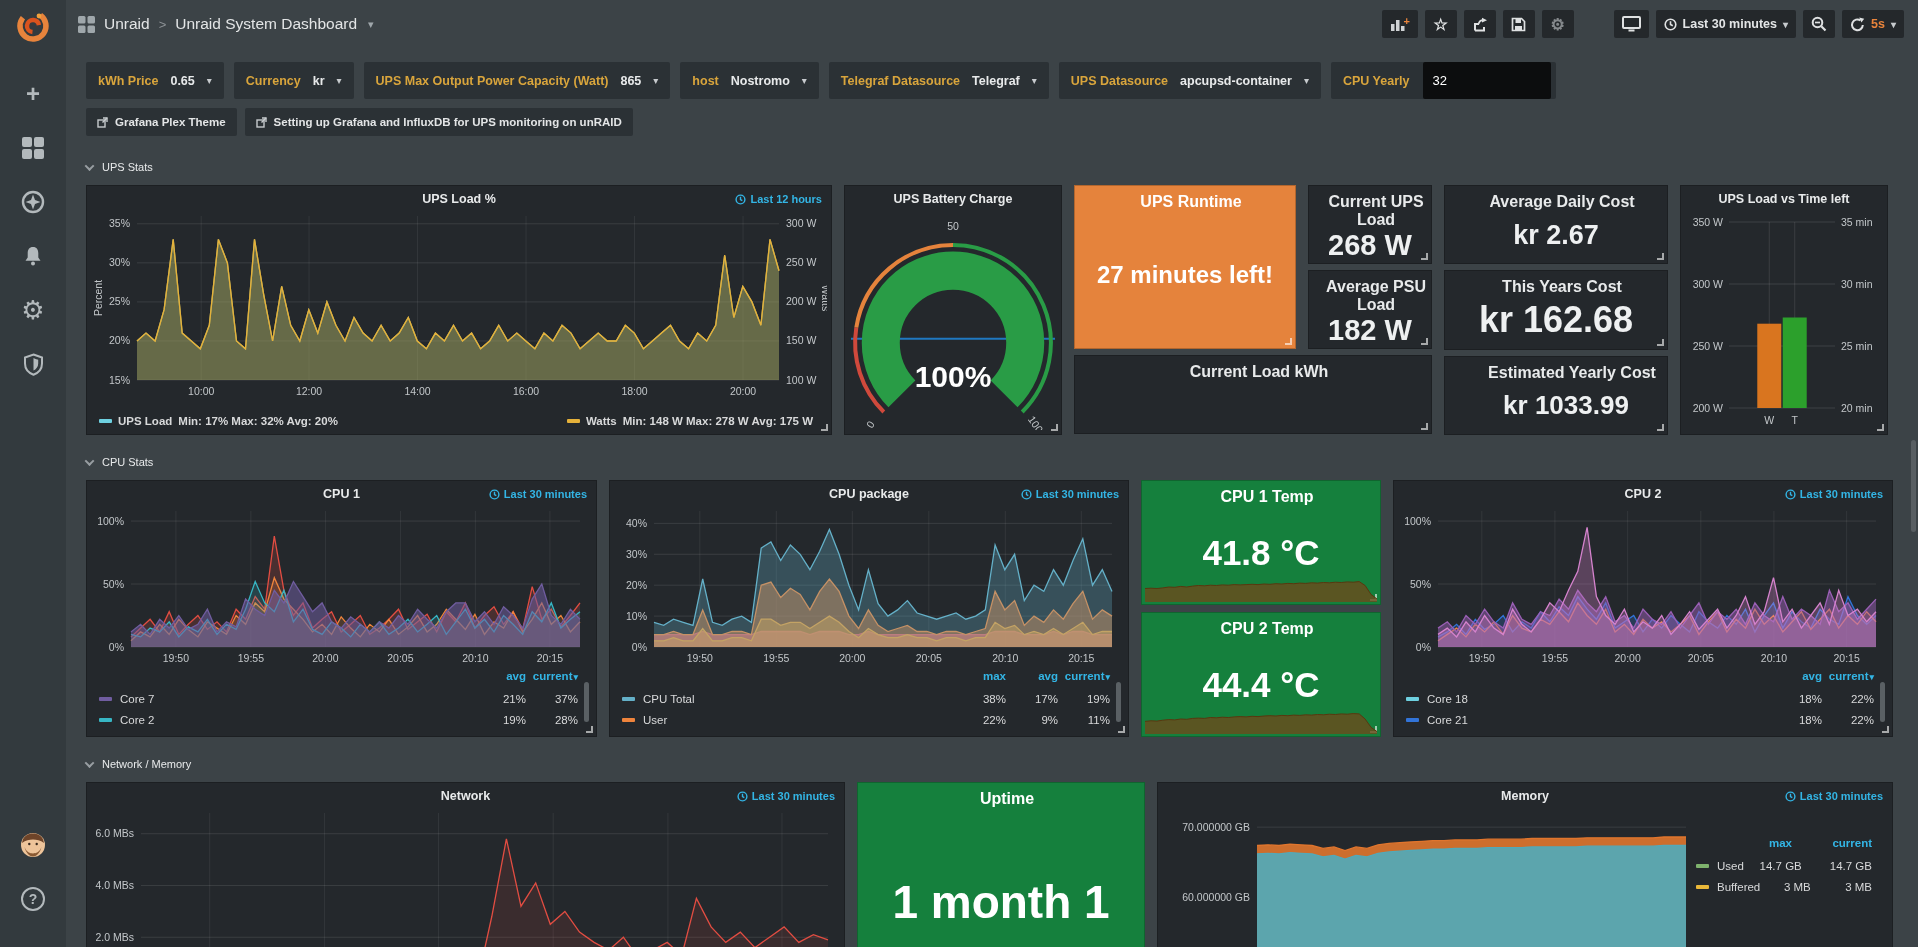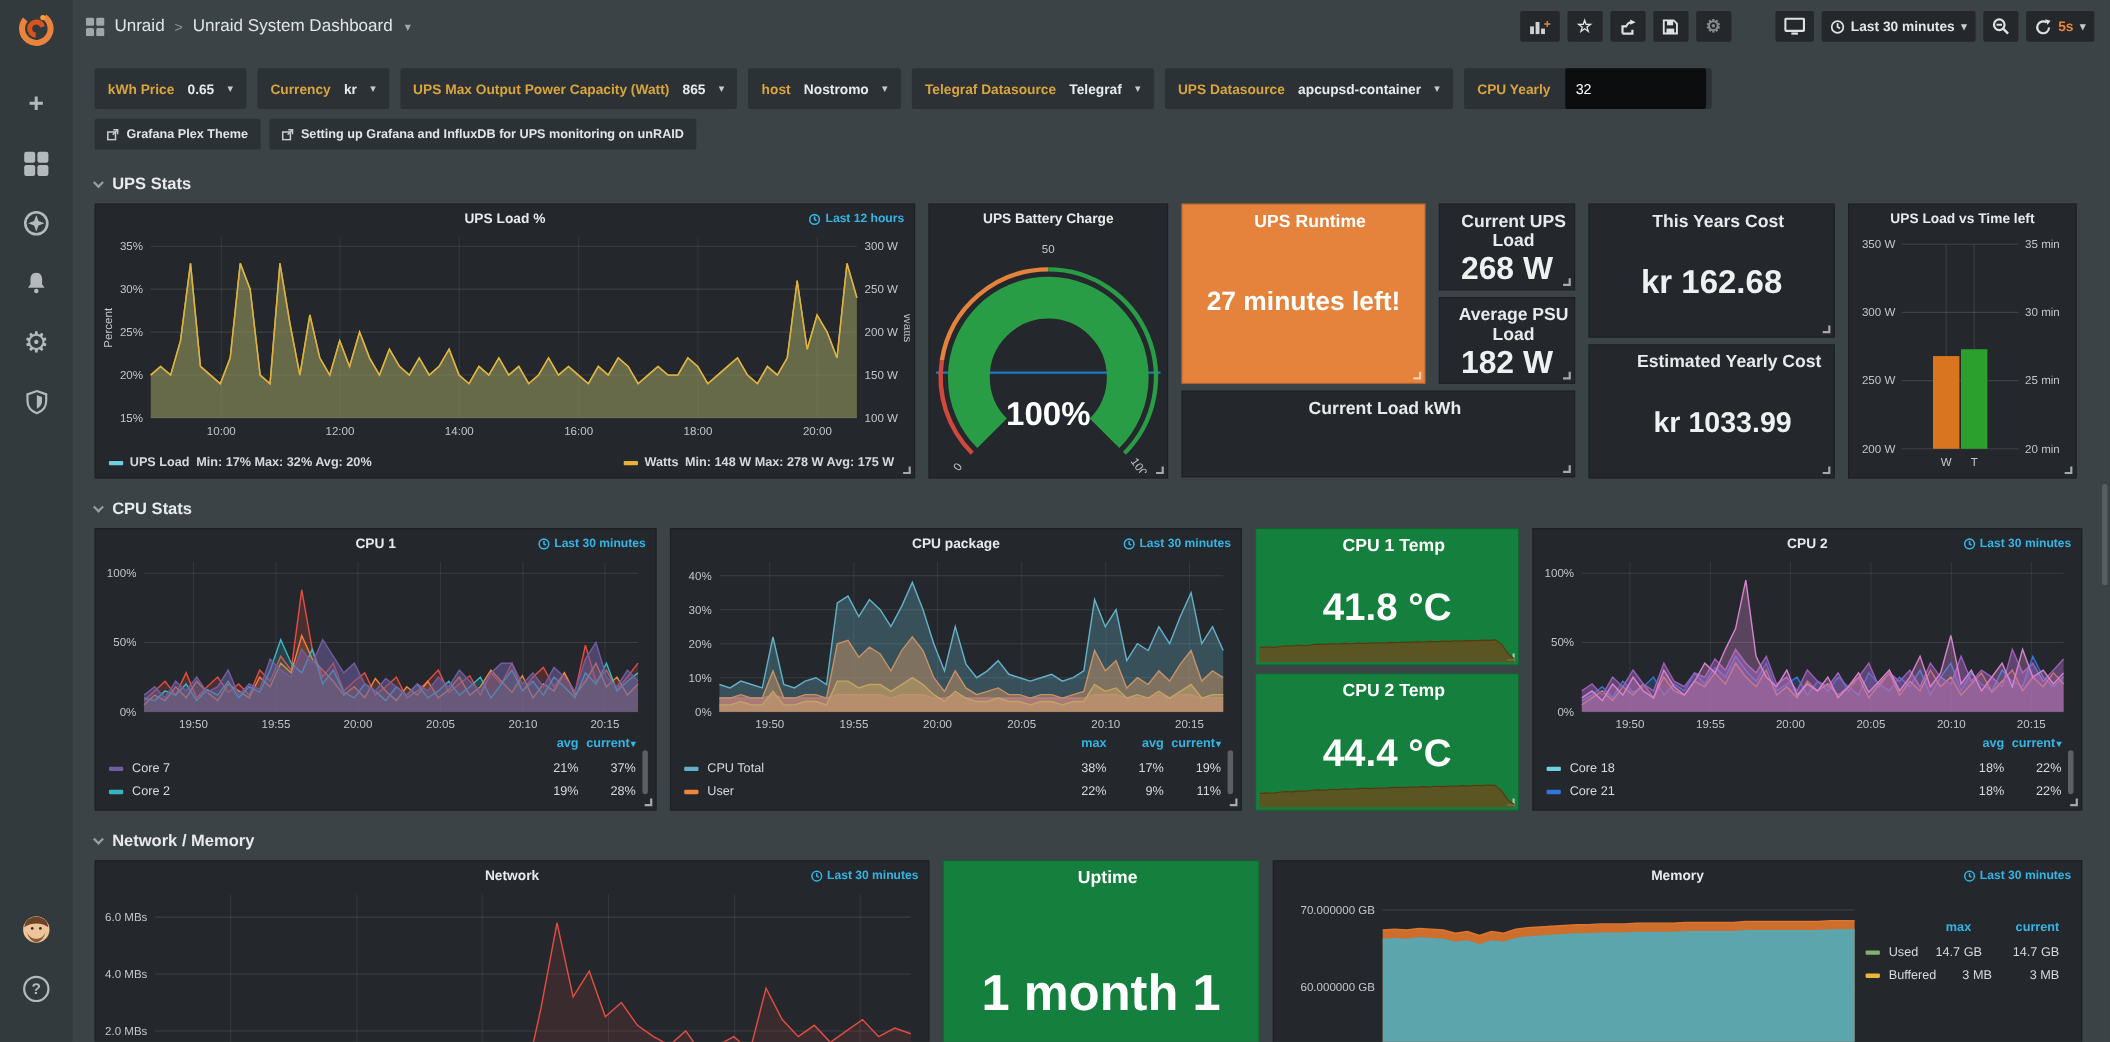--- a/index.html
+++ b/index.html
@@ -43,21 +43,21 @@
     padding-left:9px; font-size:13px; color:#fff; margin-left:2px; }
   .links-row { display:flex; gap:8px; margin-top:9px; }
   .link-btn { background:#2b3135; border-radius:2px; height:28px; display:flex; align-items:center; gap:7px;
     padding:0 11px; font-size:11.5px; font-weight:bold; color:#e3e5e6; cursor:pointer; }
 
   
   .dash { padding:18px 25px 0 20px; flex:1; min-height:0; }
   .section-head { display:flex; align-items:center; gap:9px; height:26px; cursor:pointer; margin-bottom:5px; }
   .section-head .chev { width:7px; height:7px; border-right:2px solid #989ea2; border-bottom:2px solid #989ea2;
     transform:rotate(45deg) translate(-1px,-1px); }
-  .section-title { font-size:15px; font-weight:bold; color:#e8eaeb; }
+  .section-title { font-size:11px; font-weight:normal; color:#e8eaeb; }
   .row { display:flex; gap:12px; margin-bottom:14px; }
 
   .panel { background:#24282c; position:relative; overflow:hidden; border:1px solid rgba(0,0,0,0.22); }
   .panel::after { content:""; position:absolute; right:3px; bottom:3px; width:5px; height:5px;
     border-right:2px solid rgba(255,255,255,0.6); border-bottom:2px solid rgba(255,255,255,0.6); }
   .panel-title { position:absolute; top:6px; left:0; right:0; text-align:center; font-size:12.5px;
     font-weight:bold; color:#e8eaeb; cursor:pointer; z-index:2; }
   .time-range { position:absolute; top:7px; right:9px; color:#33b5e5; font-size:11px; font-weight:bold;
     display:flex; align-items:center; gap:4px; z-index:2; cursor:pointer; }
   .chart { position:absolute; }
@@ -394,22 +394,26 @@
             <div class="stat-title">Average PSU Load</div>
             <div class="stat-value">182 W</div>
           </div>
           <div class="panel stat" style="grid-column:1 / span 2;">
             <div class="stat-title">Current Load kWh</div>
           </div>
         </div>
 
         <div style="width:224px;display:flex;flex-direction:column;gap:6px;">
           <div class="panel stat" style="flex:1;">
+            <div class="stat-title">Average Daily Cost</div>
+            <div class="stat-value val-green" style="font-size:27px;">kr  2.67</div>
+          </div>
+          <div class="panel stat" style="flex:1;">
             <div class="stat-title">This Years Cost</div>
-            <div class="stat-value val-red" style="font-size:30px;">kr  162.68</div>
+            <div class="stat-value val-red" style="font-size:36px;">kr  162.68</div>
           </div>
           <div class="panel stat" style="flex:1;padding-left:20px;">
             <div class="stat-title">Estimated Yearly Cost</div>
             <div class="stat-value val-green" style="font-size:26px;">kr  1033.99</div>
           </div>
         </div>
 
         <div class="panel" style="width:208px;">
           <div class="panel-title">UPS Load vs Time left</div>
           <div class="chart" style="top:26px;left:0;right:0;bottom:4px;"><svg width="206" height="218">

